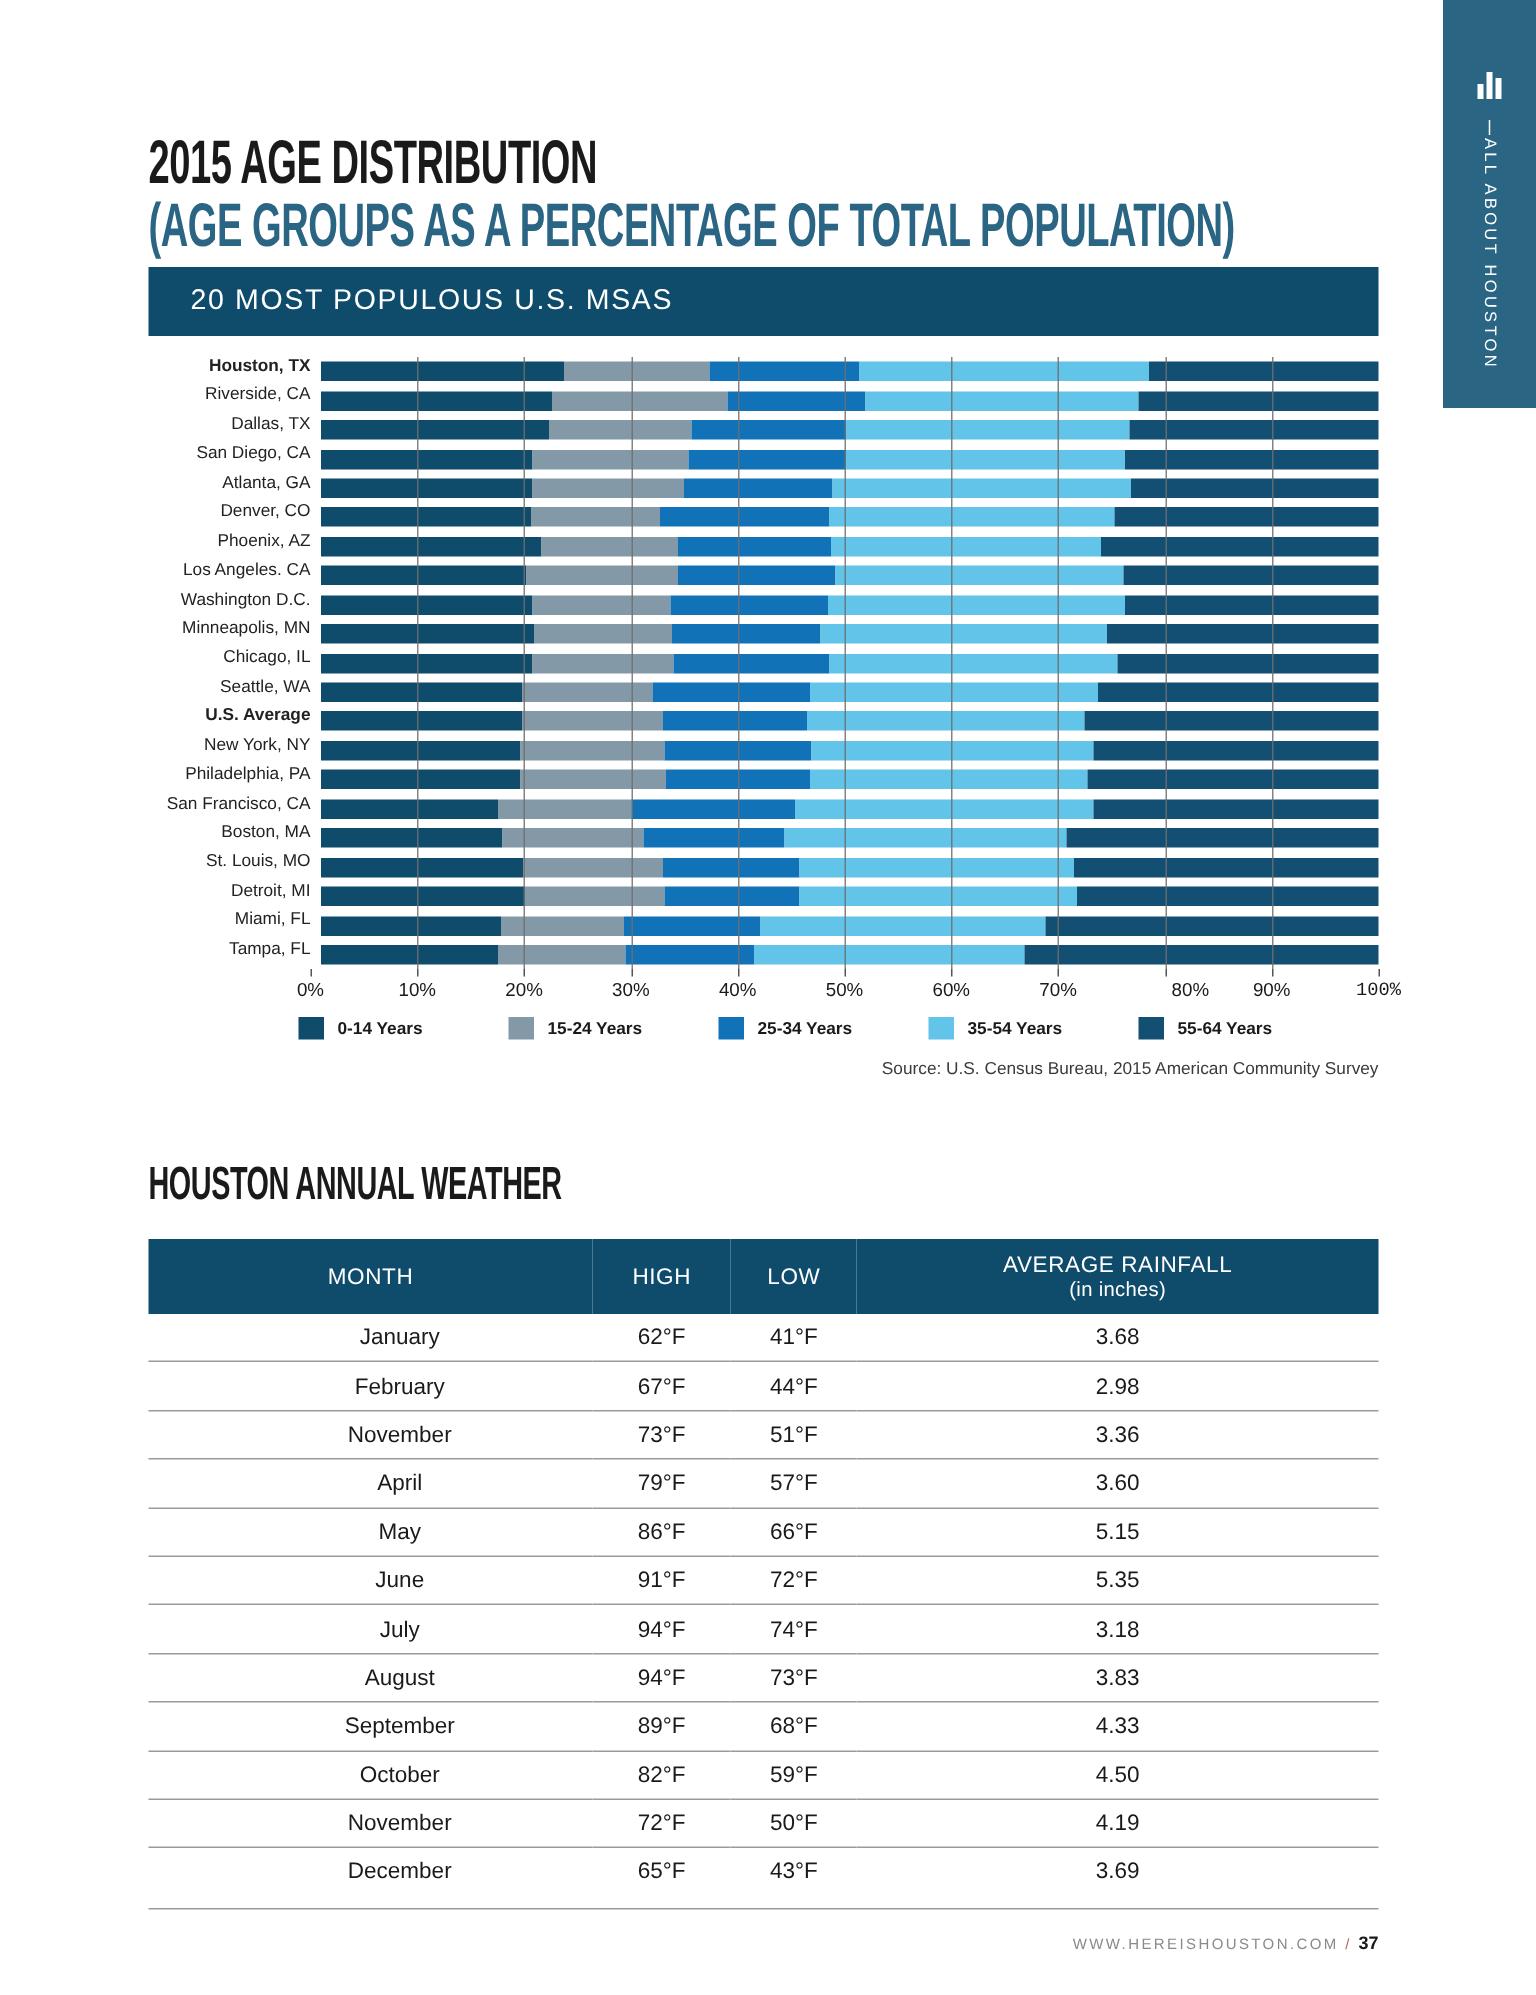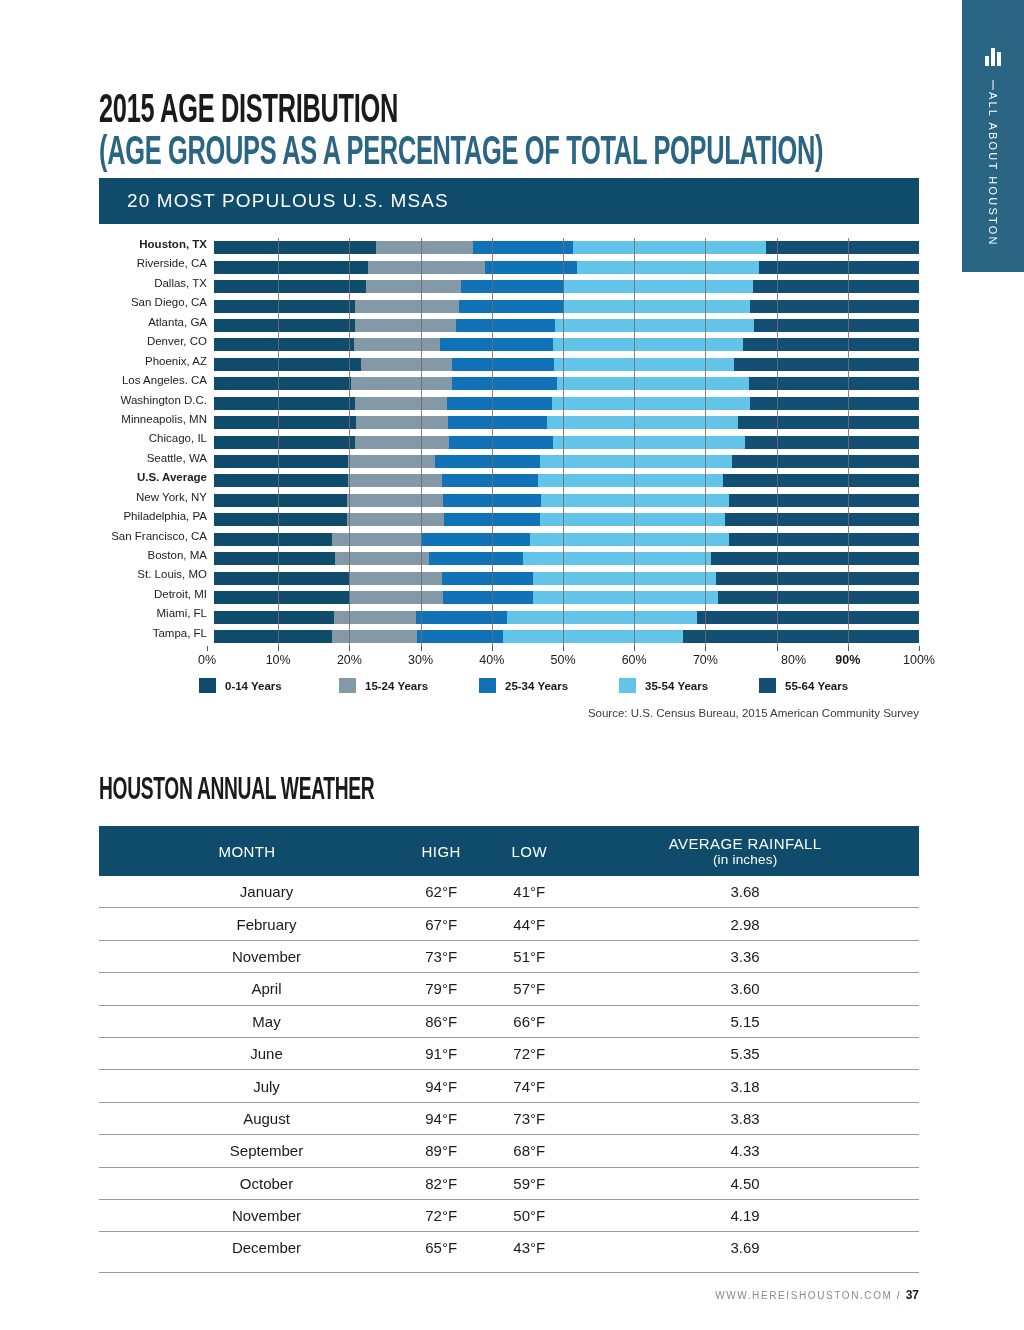--- a/index.html
+++ b/index.html
@@ -427,23 +427,23 @@
         <div class="tick-lab" style="left: 40%;">40%</div>
         <div class="tick" style="left: 50%;"></div>
         <div class="tick-lab" style="left: 50%;">50%</div>
         <div class="tick" style="left: 60%;"></div>
         <div class="tick-lab" style="left: 60%;">60%</div>
         <div class="tick" style="left: 70%;"></div>
         <div class="tick-lab" style="left: 70%;">70%</div>
         <div class="tick" style="left: 80%;"></div>
         <div class="tick-lab" style="left: 80%; margin-left: 17px;">80%</div>
         <div class="tick" style="left: 90%;"></div>
-        <div class="tick-lab" style="left: 90%; font-weight: bold;">90%</div>
+        <div class="tick-lab" style="left: 90%;">90%</div>
         <div class="tick" style="left: 100%;"></div>
-        <div class="tick-lab" style="left: 100%;">100%</div>
+        <div class="tick-lab" style="left: 100%; font-family: Liberation Mono, monospace;">100%</div>
       </div>
     <div class="legend" id="chart-legend">
         <div class="lg-item">
           <div class="lg-sw" style="background: rgb(15, 76, 107);"></div>
           <div class="lg-tx">0-14 Years</div>
         </div>
         <div class="lg-item">
           <div class="lg-sw" style="background: rgb(132, 153, 168);"></div>
           <div class="lg-tx">15-24 Years</div>
         </div>

